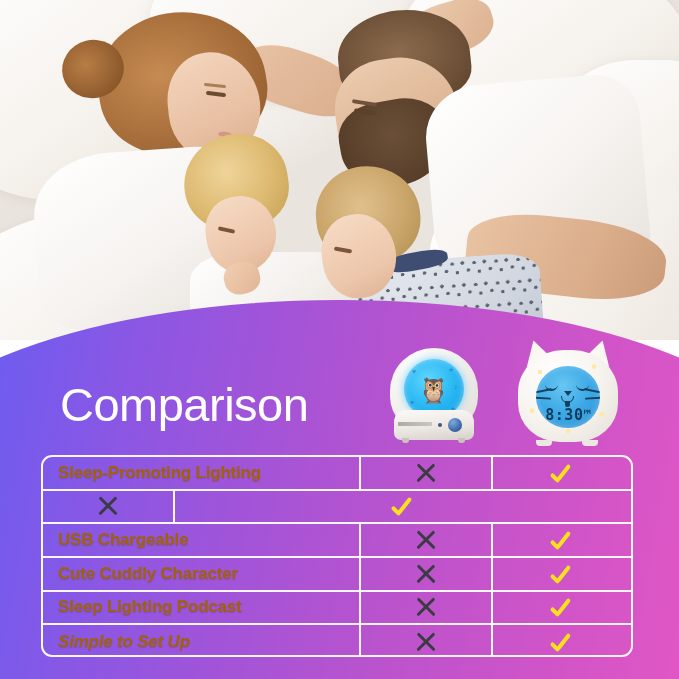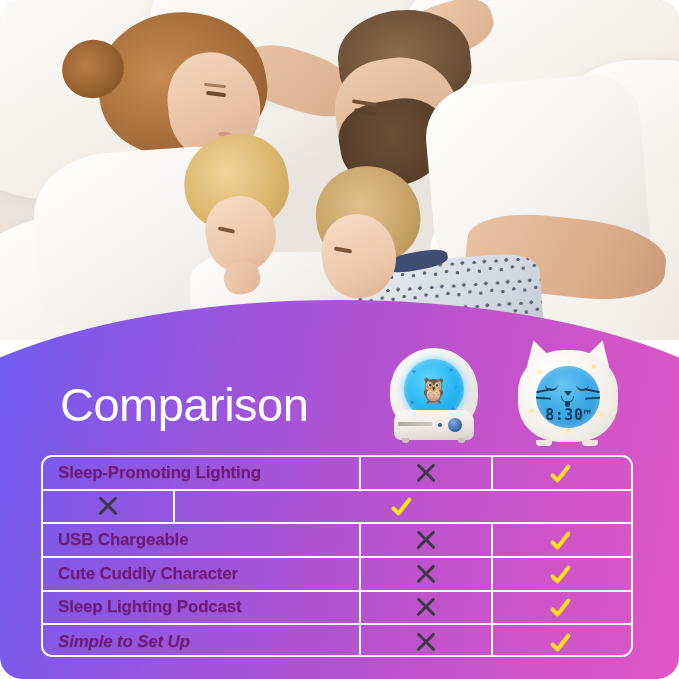--- a/index.html
+++ b/index.html
@@ -9,21 +9,20 @@
     overflow: hidden;
     font-family: "Liberation Sans", sans-serif;
     background: #ffffff;
   }
 
   #stage {
     position: relative;
     width: 679px;
     height: 679px;
     overflow: hidden;
-    border-radius: 22px;
   }
 
   
   .photo {
     position: absolute;
     left: 0; top: 0;
     width: 679px; height: 340px;
     overflow: hidden;
     background: #efeae6;
   }
@@ -422,21 +421,21 @@
     display: flex;
     height: 33.66px;
     border-bottom: 2.5px solid rgba(255,255,255,0.95);
   }
   .row:last-child { border-bottom: none; font-style: italic; }
   .cell-label {
     flex: 0 0 318px;
     display: flex; align-items: center;
     padding-left: 15px;
     border-right: 2.5px solid rgba(255,255,255,0.95);
-    color: #701a75;
+    color: #a16207;
     font-size: 17px;
     font-weight: 700;
     letter-spacing: -0.2px;
     text-shadow: 0 1px 1px rgba(70,30,110,0.22);
     white-space: nowrap;
   }
   .cell-mark {
     flex: 0 0 132px;
     display: flex; align-items: center; justify-content: center;
     border-right: 2.5px solid rgba(255,255,255,0.95);

